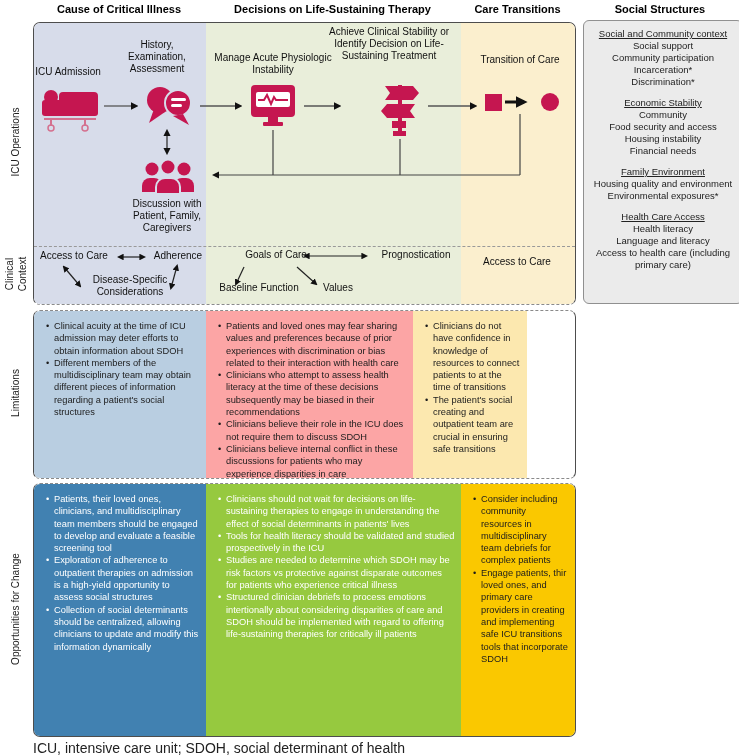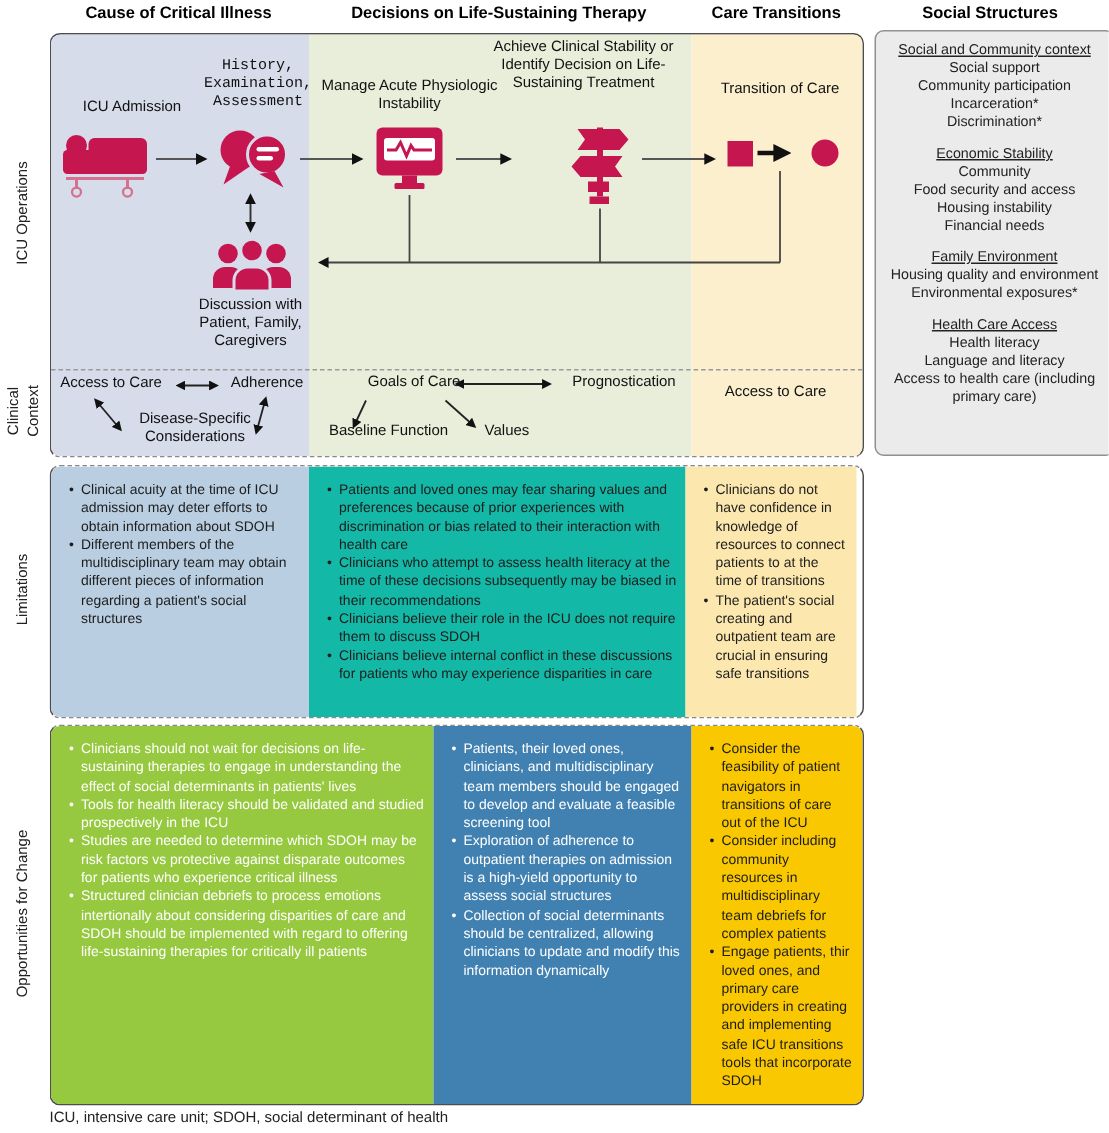--- a/index.html
+++ b/index.html
@@ -18,37 +18,37 @@
   #opp-box{top:483px;height:252px;border-top:1px dashed #8a8a8a;display:flex;}
   .c1bg{background:#d7dcea;} .c2bg{background:#e9eeda;} .c3bg{background:#fbefce;}
   .colband{position:absolute;top:0;bottom:0;}
   .divider{position:absolute;left:0;right:0;top:223px;border-top:1px dashed #999;}
   
   .bcol{font-size:9.3px;line-height:12.3px;box-sizing:border-box;padding:9px 6px 0 12px;}
   .bcol .li{position:relative;padding-left:8px;}
   .bcol .li::before{content:"\2022";position:absolute;left:0;}
   #lim-box .bcol{color:#1c1c1c;}
   .lim1{width:172px;background:#b9cee1;}
-  .lim2{width:251px;background:#14b8a6;}
+  .lim2{width:207px;background:#fca5a5;}
   .lim3{width:114px;background:#fce8af;}
   .opp1{width:172px;background:#4181b1;color:#ffffff;}
   .opp2{width:255px;background:#96c93f;color:#ffffff;}
   .opp3{width:114px;background:#fac800;color:#1c1c1c;}
   
   #social-box{
     position:absolute;left:583px;top:20px;width:160px;height:284px;box-sizing:border-box;
     background:#ebebeb;border:1px solid #909090;border-radius:6px;
     font-size:9.5px;line-height:12px;text-align:center;padding-top:7px;color:#222;
   }
   .soc-sec{margin-bottom:9px;}
   .soc-title{text-decoration:underline;}
   
   .sq{position:absolute;background:#c51650;}
   .dot{position:absolute;background:#c51650;border-radius:50%;}
-  .footer{position:absolute;left:33px;top:740px;font-size:10px;color:#222;}
+  .footer{position:absolute;left:33px;top:740px;font-size:14px;color:#222;}
   svg.overlay{position:absolute;left:0;top:0;pointer-events:none;}
 </style>
 </head>
 <body>
 
 <div class="hdr" style="left:33px;width:172px;">Cause of Critical Illness</div>
 <div class="hdr" style="left:205px;width:255px;">Decisions on Life-Sustaining Therapy</div>
 <div class="hdr" style="left:460px;width:115px;">Care Transitions</div>
 <div class="hdr" style="left:583px;width:154px;">Social Structures</div>
 
@@ -57,22 +57,22 @@
 <div class="rot" style="left:-44px;top:386px;width:120px;height:14px;">Limitations</div>
 <div class="rot" style="left:-84px;top:602px;width:200px;height:14px;">Opportunities for Change</div>
 
 <div id="top-box" class="bigbox">
   <div class="colband c1bg" style="left:0;width:172px;"></div>
   <div class="colband c2bg" style="left:172px;width:255px;"></div>
   <div class="colband c3bg" style="left:427px;width:114px;"></div>
   <div class="divider"></div>
 </div>
 
-<div class="lbl" style="left:30px;top:66px;width:76px;margin-left:20px;">ICU Admission</div>
-<div class="lbl" style="left:126px;top:39px;width:92px;font-family:Liberation Mono, monospace;">History, Examination, Assessment</div>
+<div class="lbl" style="left:30px;top:66px;width:76px;">ICU Admission</div>
+<div class="lbl" style="left:111px;top:39px;width:92px;">History, Examination, Assessment</div>
 <div class="lbl" style="left:206px;top:52px;width:134px;">Manage Acute Physiologic Instability</div>
 <div class="lbl" style="left:320px;top:26px;width:138px;">Achieve Clinical Stability or Identify Decision on Life-Sustaining Treatment</div>
 <div class="lbl" style="left:478px;top:54px;width:84px;">Transition of Care</div>
 <div class="lbl" style="left:121px;top:198px;width:92px;">Discussion with Patient, Family, Caregivers</div>
 
 <svg class="abs" style="left:38px;top:86px;" width="64" height="46" viewBox="0 0 64 46">
   <circle cx="13" cy="11" r="7" fill="#c51650"></circle>
   <rect x="21" y="6" width="39" height="16" rx="4" fill="#c51650"></rect>
   <rect x="4" y="14" width="56" height="16" rx="3" fill="#c51650"></rect>
   <path d="M6,33 H58 M13,33 V40 M47,33 V40" stroke="#d4718f" stroke-width="2" fill="none"></path>
@@ -208,31 +208,30 @@
     <div class="li">Clinicians believe their role in the ICU does not require them to discuss SDOH</div>
     <div class="li">Clinicians believe internal conflict in these discussions for patients who may experience disparities in care</div>
   </div>
   <div class="bcol lim3">
     <div class="li">Clinicians do not have confidence in knowledge of resources to connect patients to at the time of transitions</div>
     <div class="li">The patient's social creating and outpatient team are crucial in ensuring safe transitions</div>
   </div>
 </div>
 
 <div id="opp-box" class="bigbox">
+  <div class="bcol opp1">
+    <div class="li">Patients, their loved ones, clinicians, and multidisciplinary team members should be engaged to develop and evaluate a feasible screening tool</div>
+    <div class="li">Exploration of adherence to outpatient therapies on admission is a high-yield opportunity to assess social structures</div>
+    <div class="li">Collection of social determinants should be centralized, allowing clinicians to update and modify this information dynamically</div>
+  </div>
   <div class="bcol opp2">
     <div class="li">Clinicians should not wait for decisions on life-sustaining therapies to engage in understanding the effect of social determinants in patients' lives</div>
     <div class="li">Tools for health literacy should be validated and studied prospectively in the ICU</div>
     <div class="li">Studies are needed to determine which SDOH may be risk factors vs protective against disparate outcomes for patients who experience critical illness</div>
     <div class="li">Structured clinician debriefs to process emotions intertionally about considering disparities of care and SDOH should be implemented with regard to offering life-sustaining therapies for critically ill patients</div>
   </div>
-  <div class="bcol opp1">
-    <div class="li">Patients, their loved ones, clinicians, and multidisciplinary team members should be engaged to develop and evaluate a feasible screening tool</div>
-    <div class="li">Exploration of adherence to outpatient therapies on admission is a high-yield opportunity to assess social structures</div>
-    <div class="li">Collection of social determinants should be centralized, allowing clinicians to update and modify this information dynamically</div>
-  </div>
   <div class="bcol opp3">
-    <div class="li">Consider the feasibility of patient navigators in transitions of care out of the ICU</div>
     <div class="li">Consider including community resources in multidisciplinary team debriefs for complex patients</div>
     <div class="li">Engage patients, thir loved ones, and primary care providers in creating and implementing safe ICU transitions tools that incorporate SDOH</div>
   </div>
 </div>
 
 <div class="footer">ICU, intensive care unit; SDOH, social determinant of health</div>
 
 </body></html>

